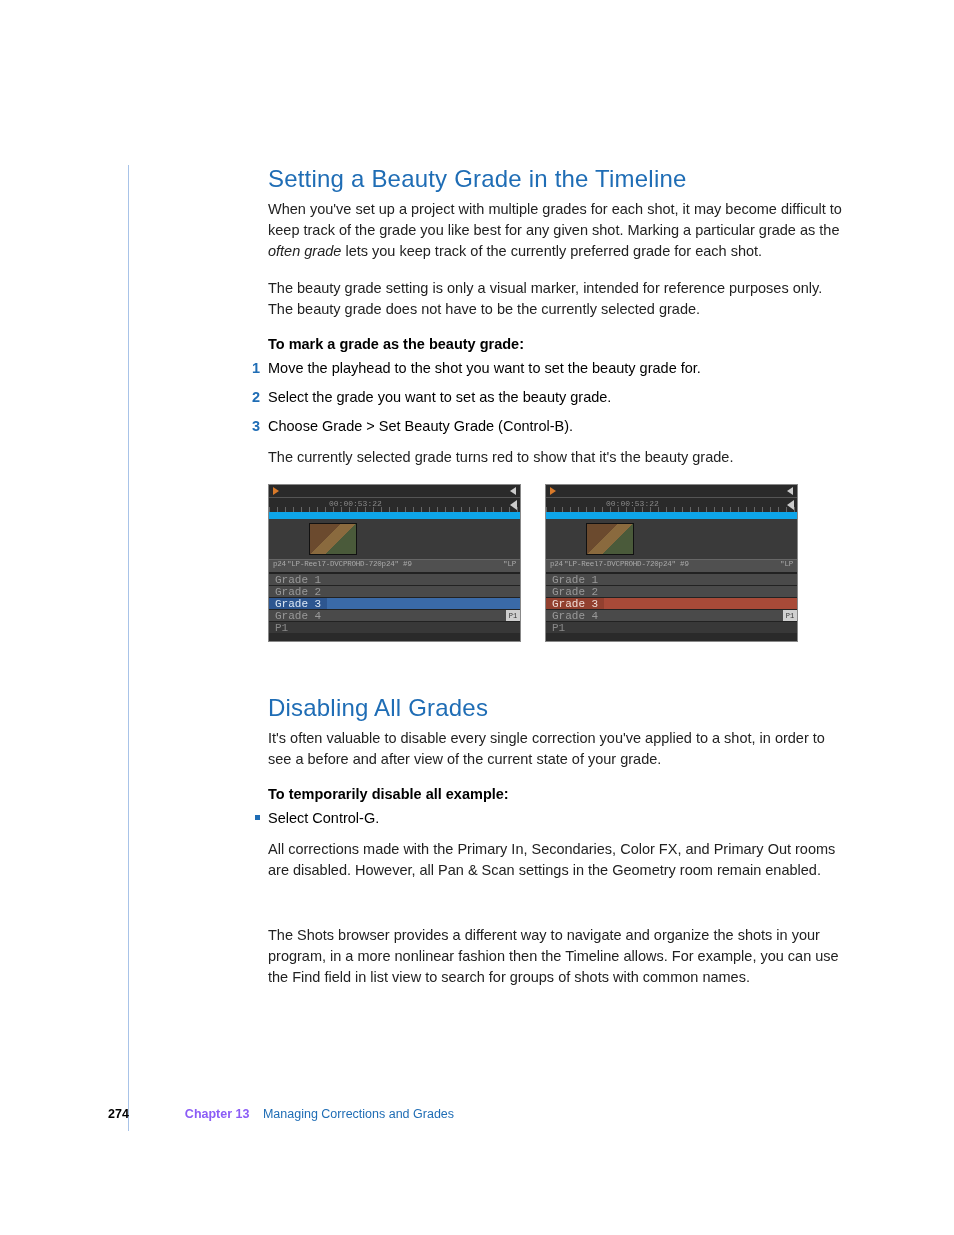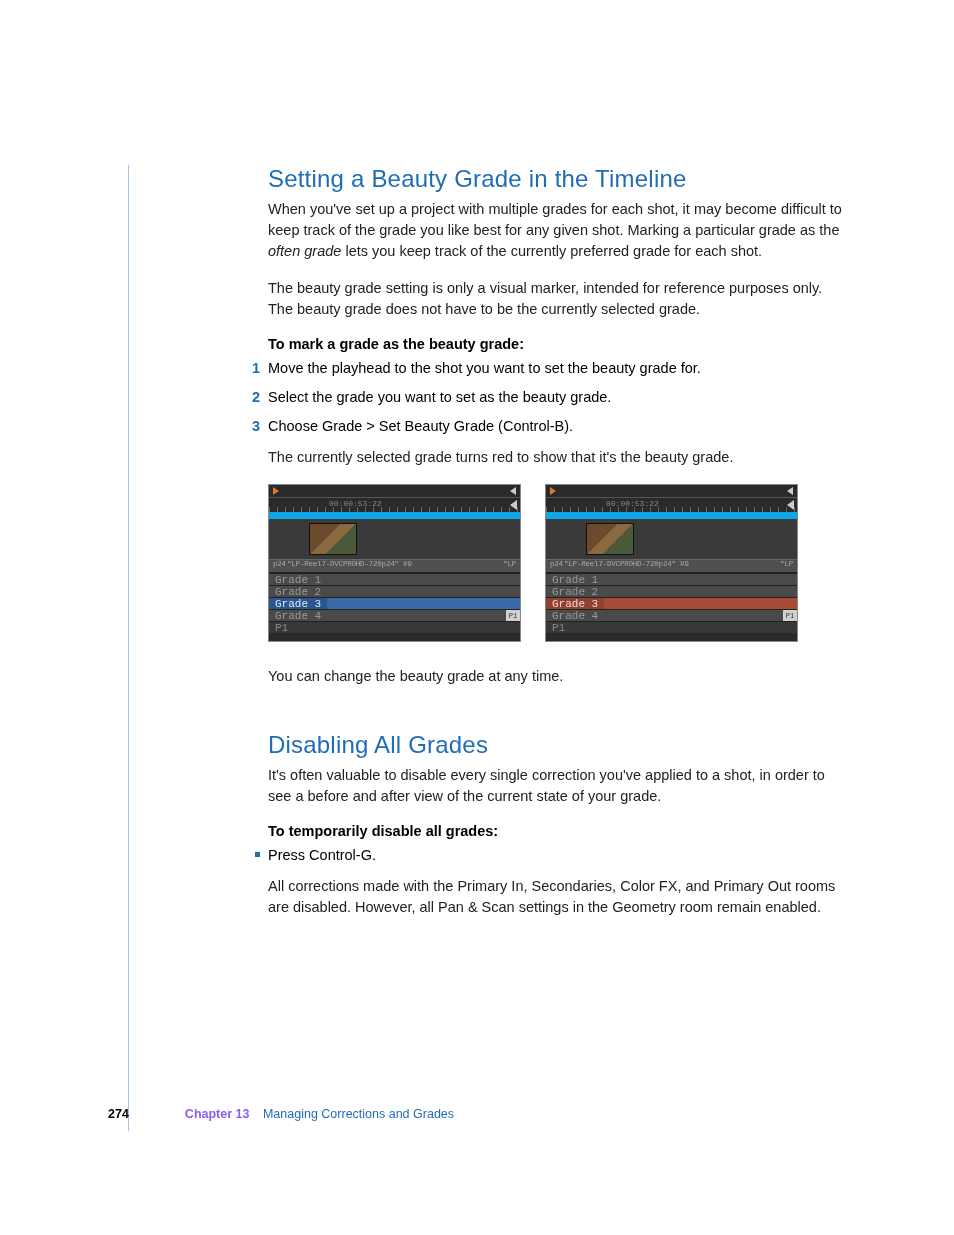--- a/index.html
+++ b/index.html
@@ -337,34 +337,34 @@
             </div>
           </div>
         <div class="grade-row g-dk">
             <div class="gname">P1</div>
             <div class="gbar"></div>
           </div>
         <div class="bottom-strip"></div>
       </div>
     </div>
 
-    <p>You can change the beauty grade at any time.</p>
 
     <div class="spacer-md"></div>
 
     <h2>Disabling All Grades</h2>
     <p>It's often valuable to disable every single correction you've applied to a shot, in order to see a before and after view of the current state of your grade.</p>
-    <div class="bold-intro">To temporarily disable all grades:</div>
+    <div class="bold-intro">To temporarily disable all example:</div>
     <ul class="bullets">
-      <li>Press Control-G.</li>
+      <li>Select Control-G.</li>
     </ul>
     <p>All corrections made with the Primary In, Secondaries, Color FX, and Primary Out rooms are disabled. However, all Pan &amp; Scan settings in the Geometry room remain enabled.</p>
 
     <div class="spacer-md"></div>
 
+    <p>The Shots browser provides a different way to navigate and organize the shots in your program, in a more nonlinear fashion then the Timeline allows. For example, you can use the Find field in list view to search for groups of shots with common names.</p>
 
   </div>
 
   <div class="footer">
     <span class="pg">274</span>
     <span>
       <span class="chap">Chapter 13</span>
       <span class="chaptitle">Managing Corrections and Grades</span>
     </span>
   </div>

